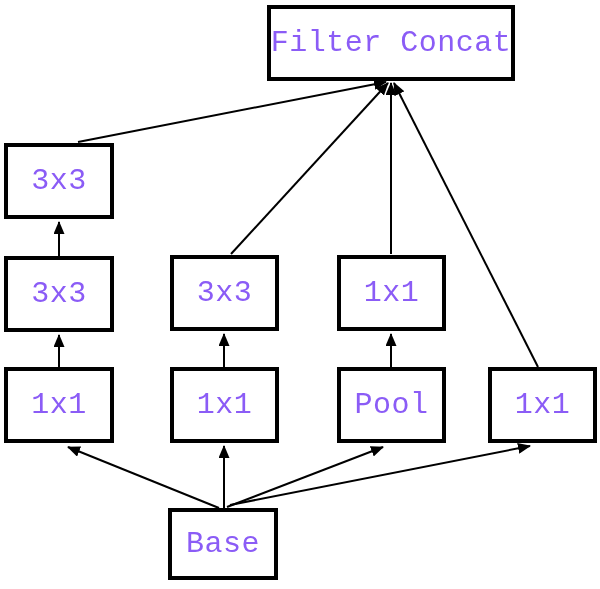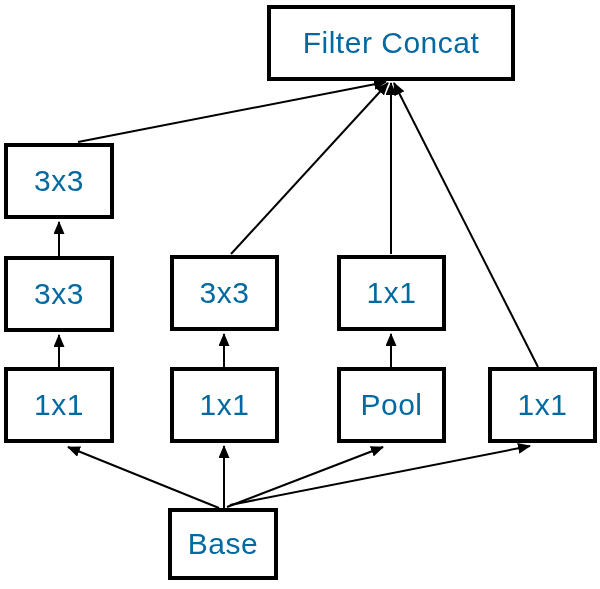--- a/index.html
+++ b/index.html
@@ -29,23 +29,24 @@
     box-sizing: border-box;
     border: 4px solid #000000;
     background: #ffffff;
     display: flex;
     align-items: center;
     justify-content: center;
     z-index: 1;
   }
   .node .lbl {
     font-size: 30px;
-    color: #0369a1;
+    color: #8b5cf6;
     letter-spacing: 0.5px;
     white-space: nowrap;
+    font-family: Liberation Mono, monospace;
   }
   
   .n-concat   { left: 267px; top: 5px;   width: 248px; height: 76px; }
   .n-b1-top   { left: 4px;   top: 143px; width: 110px; height: 76px; }
   .n-b1-mid   { left: 4px;   top: 256px; width: 110px; height: 76px; }
   .n-b1-bot   { left: 4px;   top: 367px; width: 110px; height: 76px; }
   .n-b2-top   { left: 170px; top: 255px; width: 109px; height: 76px; }
   .n-b2-bot   { left: 170px; top: 367px; width: 109px; height: 76px; }
   .n-b3-top   { left: 337px; top: 255px; width: 109px; height: 76px; }
   .n-b3-bot   { left: 337px; top: 367px; width: 109px; height: 76px; }

